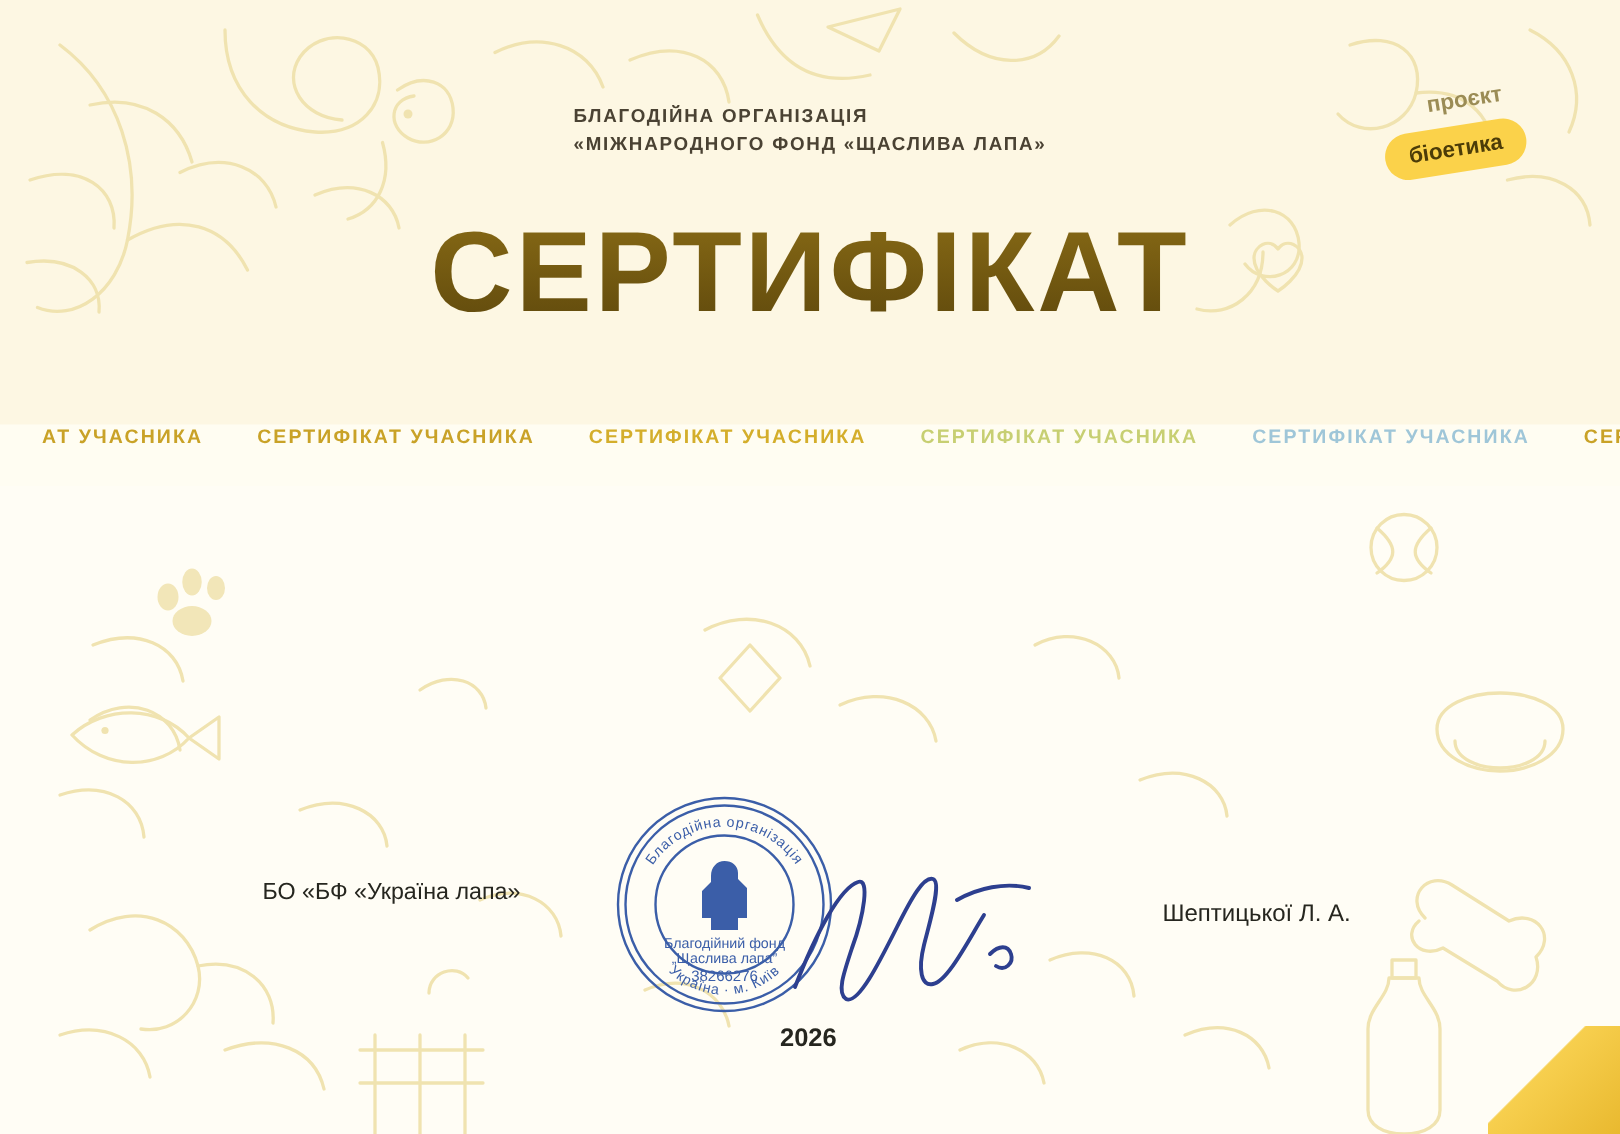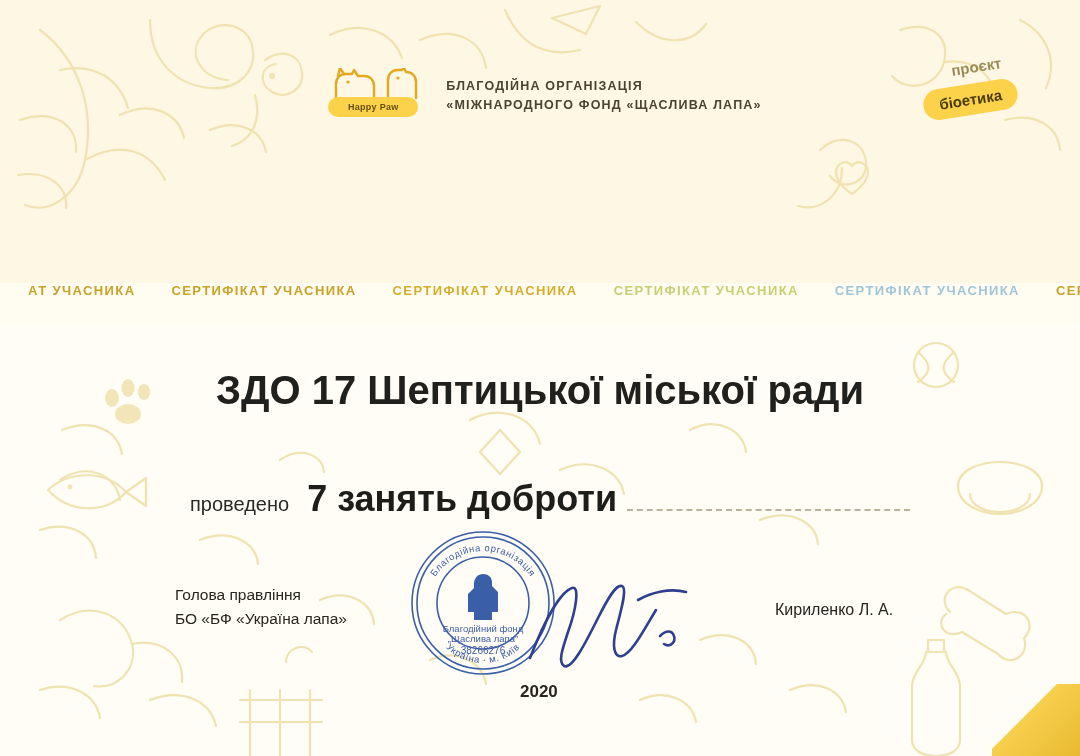--- a/index.html
+++ b/index.html
@@ -327,62 +327,44 @@
       <path d="M700 640 C728 628 754 640 756 664"></path>
       <path d="M790 690 C818 678 842 690 846 712"></path>
       <path d="M640 700 C666 688 692 700 696 722"></path>
       <path d="M430 660 C458 648 482 662 486 684"></path>
       <path d="M500 430 L520 452 L500 474 L480 452 Z"></path>
       <path d="M280 460 C300 446 322 454 324 472"></path>
     </svg>
   </div>
 
   <div class="header-row">
-    <div class="logo">
-      <svg width="110" height="34" viewBox="0 0 110 34" fill="none" stroke="#e3a81c" stroke-width="2.4" stroke-linecap="round" stroke-linejoin="round">
-        <path d="M18 30 L18 16 C18 10 22 6 28 6 L34 6 L36 2 L40 8 L46 8 C52 8 56 12 56 18 L56 30"></path>
-        <path d="M26 6 L22 0 L20 8"></path>
-        <path d="M70 30 L70 12 C70 6 74 2 80 2 L84 2 L86 0 L88 4 C94 4 98 8 98 14 L98 30"></path>
-        <circle cx="30" cy="14" r="1.6" fill="#e3a81c" stroke="none"></circle>
-        <circle cx="80" cy="10" r="1.6" fill="#e3a81c" stroke="none"></circle>
-      </svg>
-      <div class="logo-pill">
-        <span>Happy Paw</span>
-      </div>
-    </div>
     <div class="org-lines">
       <div class="org-line">БЛАГОДІЙНА ОРГАНІЗАЦІЯ</div>
       <div class="org-line">«МІЖНАРОДНОГО ФОНД «ЩАСЛИВА ЛАПА»</div>
     </div>
   </div>
 
   <div class="project-badge-top">проєкт</div>
   <div class="project-badge">біоетика</div>
 
+  <div class="title">СЕРТИФІКАТ</div>
 
 
   <div class="strip" id="strip">
       <div class="strip-item" style="color: rgb(201, 162, 39);">АТ УЧАСНИКА</div>
       <div class="strip-item" style="color: rgb(201, 162, 39);">СЕРТИФІКАТ УЧАСНИКА</div>
       <div class="strip-item" style="color: rgb(212, 174, 43);">СЕРТИФІКАТ УЧАСНИКА</div>
       <div class="strip-item" style="color: rgb(199, 207, 114);">СЕРТИФІКАТ УЧАСНИКА</div>
       <div class="strip-item" style="color: rgb(159, 198, 216);">СЕРТИФІКАТ УЧАСНИКА</div>
       <div class="strip-item" style="color: rgb(201, 162, 39);">СЕРТИФІКАТ УЧАСНИКА</div>
     </div>
 
-  <div class="recipient">ЗДО 17 Шептицької міської ради</div>
-
-  <div class="achievement-row">
-    <div class="achievement-label">проведено</div>
-    <div class="achievement-value">7 занять доброти</div>
-    <div class="dotted-fill"></div>
-  </div>
+
 
   <div class="sign-left">
-    <div>Голова правління</div>
     <div>БО «БФ «Україна лапа»</div>
   </div>
 
   <div class="stamp">
     <svg width="150" height="150" viewBox="0 0 150 150" fill="none" stroke="#3b5ea8" stroke-width="1.6">
       <circle cx="75" cy="75" r="71"></circle>
       <circle cx="75" cy="75" r="66"></circle>
       <circle cx="75" cy="75" r="46"></circle>
       <g fill="#3b5ea8" stroke="none">
         <path d="M75 46 C70 46 66 50 66 56 L66 60 L60 66 L60 84 L66 84 L66 92 L84 92 L84 84 L90 84 L90 64 L84 58 L84 54 C84 49 80 46 75 46 Z"></path>
@@ -404,18 +386,18 @@
   </div>
 
   <div class="signature-scribble">
     <svg width="180" height="110" viewBox="0 0 180 110" fill="none" stroke="#2d3f8f" stroke-width="2.6" stroke-linecap="round">
       <path d="M10 88 C24 52 40 22 52 18 C60 15 56 40 48 62 C42 80 38 92 44 96 C52 100 66 72 78 48 C88 28 96 14 102 16 C108 18 100 44 96 60 C92 76 94 88 102 86 C112 84 126 56 136 40"></path>
       <path d="M118 30 C132 22 150 18 166 22"></path>
       <path d="M140 66 C146 60 152 60 154 66 C156 72 150 78 144 74"></path>
     </svg>
   </div>
 
-  <div class="stamp-year">2020</div>
-
-  <div class="sign-right">Кириленко Л. А.</div>
+  <div class="stamp-year">2026</div>
+
+  <div class="sign-right">Шептицької Л. А.</div>
 
   <div class="corner-fold"></div>
 </div>
 
 </body></html>

